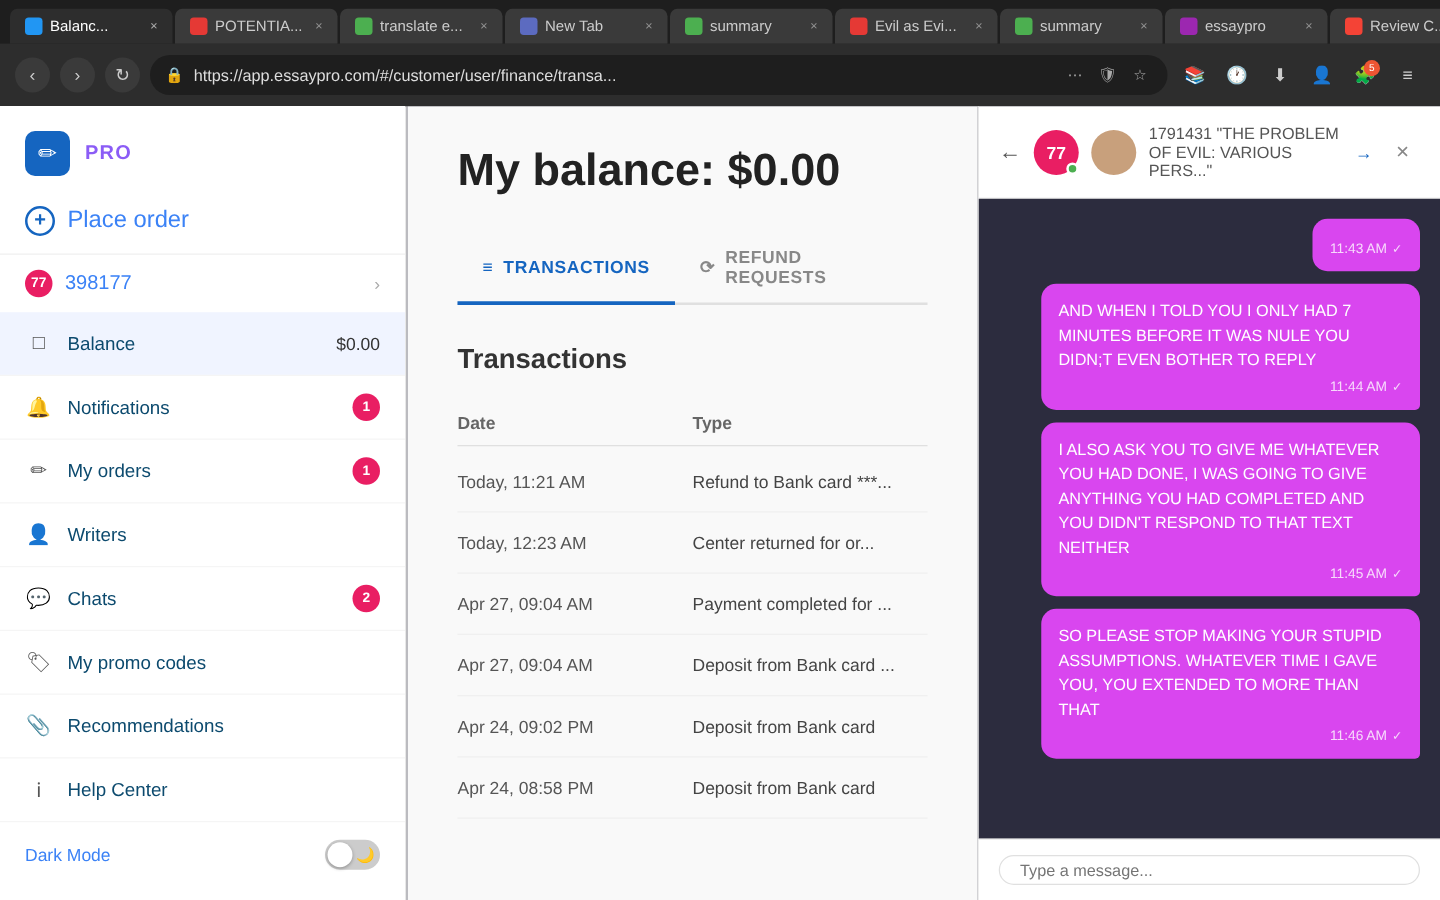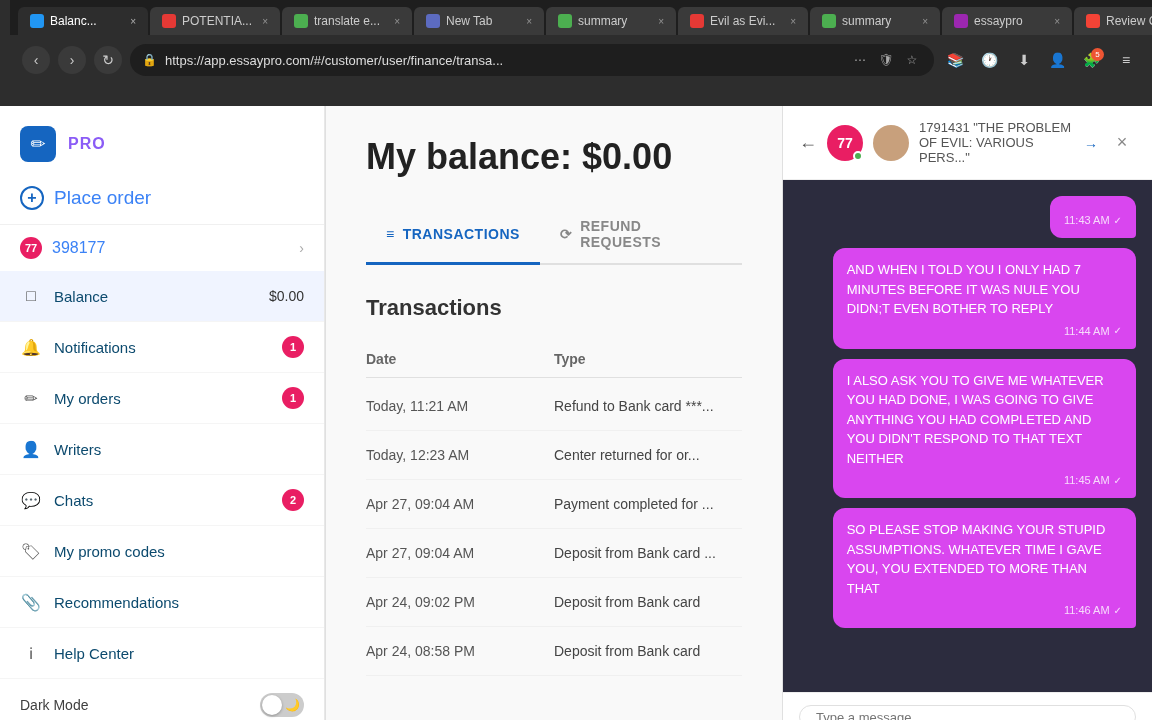--- a/index.html
+++ b/index.html
@@ -1,19 +1,19 @@
 <!DOCTYPE html>
 <html><head>
   <meta charset="utf-8">
   <style>
     * { box-sizing: border-box; margin: 0; padding: 0; }
     body { font-family: -apple-system, BlinkMacSystemFont, 'Segoe UI', sans-serif; background: #1a1a2e; width: 1152px; height: 720px; overflow: hidden; }
 
     
-    .browser-chrome { background: #2d2d2d; height: 106px; display: flex; flex-direction: column; padding-left: 10px; }
+    .browser-chrome { background: #2d2d2d; height: 85px; display: flex; flex-direction: column; }
     .tab-bar { background: #1e1e1e; height: 35px; display: flex; align-items: flex-end; padding: 0 8px; gap: 2px; }
     .tab { height: 28px; padding: 0 12px; border-radius: 6px 6px 0 0; display: flex; align-items: center; gap: 6px; font-size: 12px; color: #ccc; cursor: pointer; background: #3a3a3a; min-width: 130px; max-width: 160px; }
     .tab.active { background: #2d2d2d; color: #fff; }
     .tab-favicon { width: 14px; height: 14px; border-radius: 2px; flex-shrink: 0; }
     .tab-label { flex: 1; overflow: hidden; text-overflow: ellipsis; white-space: nowrap; }
     .tab-close { font-size: 10px; opacity: 0.6; cursor: pointer; }
 
     .address-bar-row { height: 50px; background: #2d2d2d; display: flex; align-items: center; padding: 0 12px; gap: 8px; }
     .nav-btn { width: 28px; height: 28px; border-radius: 50%; background: #3a3a3a; border: none; cursor: pointer; color: #ccc; display: flex; align-items: center; justify-content: center; font-size: 14px; }
     .address-bar { flex: 1; height: 32px; background: #1e1e1e; border-radius: 16px; display: flex; align-items: center; padding: 0 12px; gap: 8px; }
@@ -44,21 +44,21 @@
 
     .sidebar-nav { flex: 1; }
     .nav-item { display: flex; align-items: center; gap: 12px; padding: 14px 20px; cursor: pointer; border-bottom: 1px solid #f5f5f5; transition: background 0.15s; }
     .nav-item.active { background: #f0f4ff; }
     .nav-icon { width: 22px; height: 22px; display: flex; align-items: center; justify-content: center; color: #555; font-size: 16px; }
     .nav-label { font-size: 15px; color: #0c4a6e; flex: 1; }
     .nav-badge { min-width: 22px; height: 22px; border-radius: 11px; background: #e91e63; color: white; font-size: 11px; font-weight: bold; display: flex; align-items: center; justify-content: center; padding: 0 4px; }
     .nav-amount { font-size: 14px; color: #333; font-weight: 500; }
 
     .dark-mode-row { display: flex; align-items: center; gap: 12px; padding: 14px 20px; }
-    .dark-mode-label { font-size: 14px; color: #404040; flex: 1; }
+    .dark-mode-label { font-size: 14px; color: #3b82f6; flex: 1; }
     .toggle-switch { width: 44px; height: 24px; background: #ccc; border-radius: 12px; position: relative; cursor: pointer; display: flex; align-items: center; }
     .toggle-knob { width: 20px; height: 20px; background: white; border-radius: 50%; position: absolute; left: 2px; transition: left 0.2s; box-shadow: 0 1px 3px rgba(0,0,0,0.3); }
     .moon-icon { color: #333; font-size: 12px; position: absolute; right: 4px; }
 
     .download-app { padding: 10px 20px; }
 
     .content-divider { width: 1px; background: #e0e0e0; }
 
     
     .main-content { flex: 1; background: #f9f9f9; overflow-y: auto; padding: 30px 40px; }

